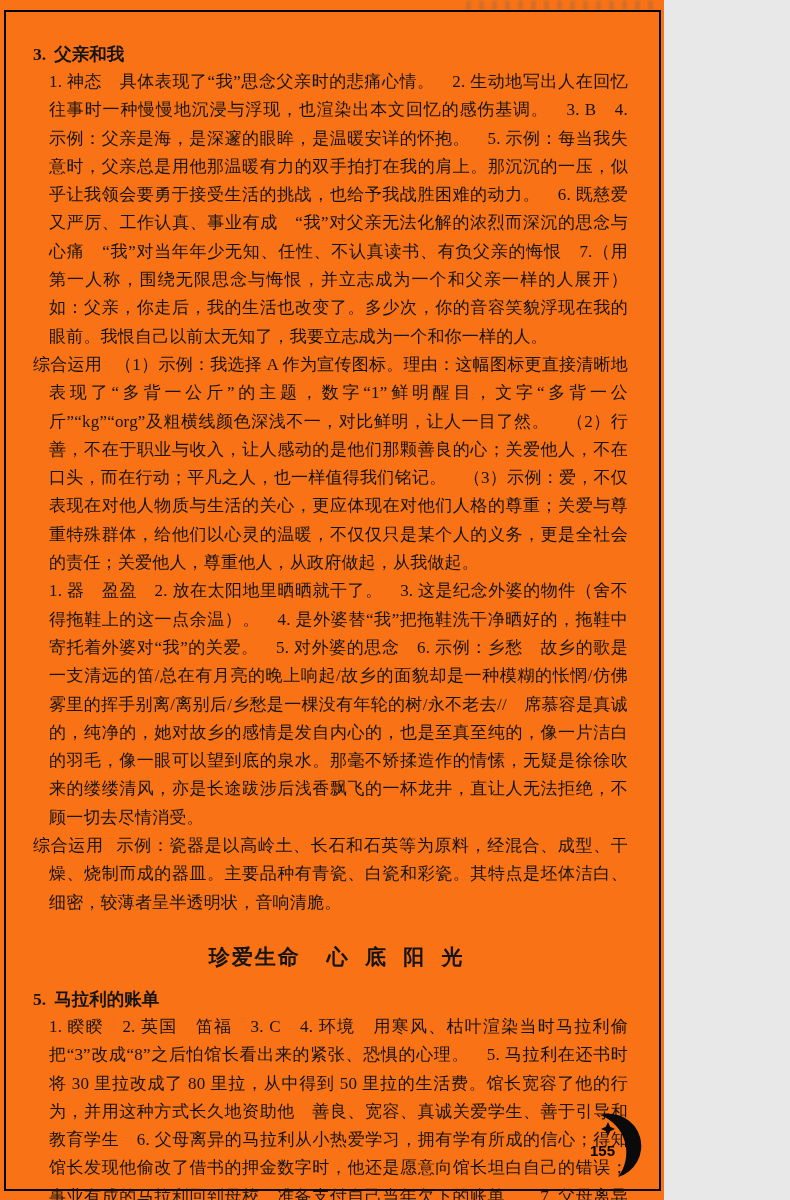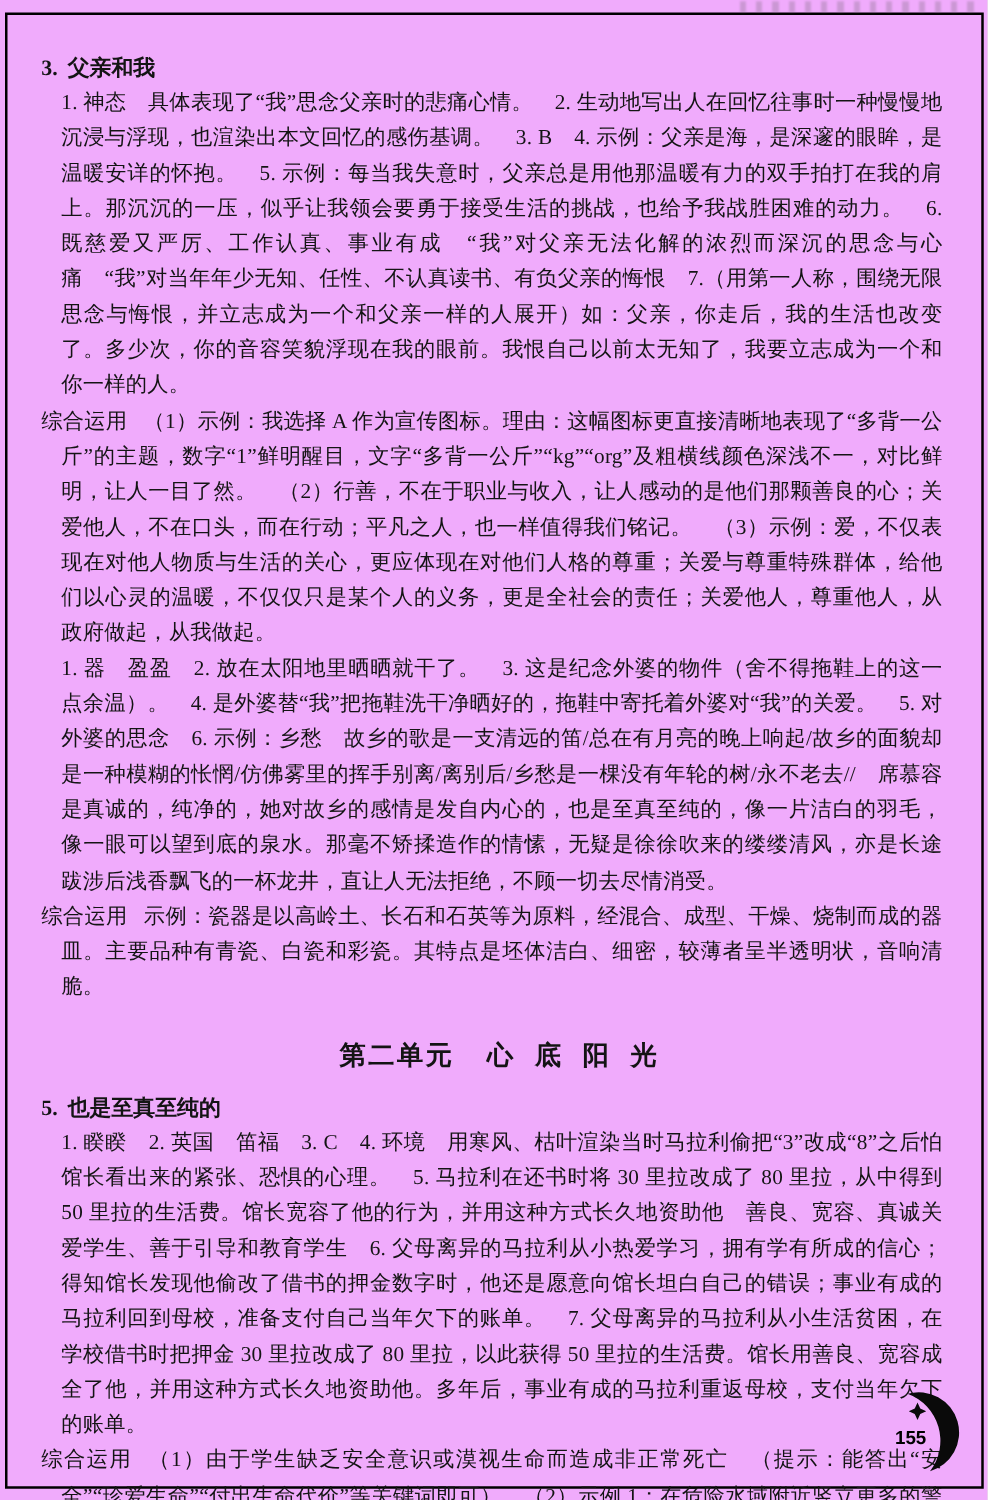--- a/index.html
+++ b/index.html
@@ -1,20 +1,20 @@
 <!DOCTYPE html>
 <html><head>
 <meta charset="utf-8">
 <style>
   html, body { margin: 0; padding: 0; background: #e8e8e8; }
   .page {
     position: relative;
-    width: 790px;
+    width: 664px;
     height: 1200px;
-    background: #f0abfc;
+    background: #f97316;
     overflow: hidden;
     font-family: "Liberation Serif", "DejaVu Serif", serif;
     color: #141414;
   }
   .frame {
     position: absolute;
     left: 4px; top: 10px; right: 3px; bottom: 9px;
     border: 2px solid #000;
     pointer-events: none;
   }
@@ -101,26 +101,26 @@
     <div class="section">
       <div class="para">
         <span>1. 器　盈盈　2. 放在太阳地里晒晒就干了。　3. 这是纪念外婆的物件（舍不得拖鞋上的这一点余温）。　4. 是外婆替“我”把拖鞋洗干净晒好的，拖鞋中寄托着外婆对“我”的关爱。　5. 对外婆的思念　6. 示例：乡愁　故乡的歌是一支清远的笛/总在有月亮的晚上响起/故乡的面貌却是一种模糊的怅惘/仿佛雾里的挥手别离/离别后/乡愁是一棵没有年轮的树/永不老去//　席慕容是真诚的，纯净的，她对故乡的感情是发自内心的，也是至真至纯的，像一片洁白的羽毛，像一眼可以望到底的泉水。那毫不矫揉造作的情愫，无疑是徐徐吹来的缕缕清风，亦是长途跋涉后浅香飘飞的一杯龙井，直让人无法拒绝，不顾一切去尽情消受。</span>
       </div>
       <div class="para">
         <span class="syn-label">综合运用</span><span>示例：瓷器是以高岭土、长石和石英等为原料，经混合、成型、干燥、烧制而成的器皿。主要品种有青瓷、白瓷和彩瓷。其特点是坯体洁白、细密，较薄者呈半透明状，音响清脆。</span>
       </div>
     </div>
 
     <div class="unit-heading">
-      <span class="unit-label">第二单元</span><span class="unit-title">心 底 阳 光</span>
+      <span class="unit-label">珍爱生命</span><span class="unit-title">心 底 阳 光</span>
     </div>
 
     <div class="section">
       <div class="section-heading first">
-        <span class="sec-num">5.</span><span>也是至真至纯的</span>
+        <span class="sec-num">5.</span><span>马拉利的账单</span>
       </div>
       <div class="para">
         <span>1. 睽睽　2. 英国　笛福　3. C　4. 环境　用寒风、枯叶渲染当时马拉利偷把“3”改成“8”之后怕馆长看出来的紧张、恐惧的心理。　5. 马拉利在还书时将 30 里拉改成了 80 里拉，从中得到 50 里拉的生活费。馆长宽容了他的行为，并用这种方式长久地资助他　善良、宽容、真诚关爱学生、善于引导和教育学生　6. 父母离异的马拉利从小热爱学习，拥有学有所成的信心；得知馆长发现他偷改了借书的押金数字时，他还是愿意向馆长坦白自己的错误；事业有成的马拉利回到母校，准备支付自己当年欠下的账单。　7. 父母离异的马拉利从小生活贫困，在学校借书时把押金 30 里拉改成了 80 里拉，以此获得 50 里拉的生活费。馆长用善良、宽容成全了他，并用这种方式长久地资助他。多年后，事业有成的马拉利重返母校，支付当年欠下的账单。</span>
       </div>
       <div class="para">
         <span class="syn-label">综合运用</span><span>（1）由于学生缺乏安全意识或漠视生命而造成非正常死亡　（提示：能答出“安全”“珍爱生命”“付出生命代价”等关键词即可）　（2）示例 1：在危险水域附近竖立更多的警示牌。　示例 2：学校及家长加强安全教育，提醒学生珍爱生命。　示例 3：让学生到有人监护的游泳池去游泳。</span>
       </div>
     </div>
 
   </div>

